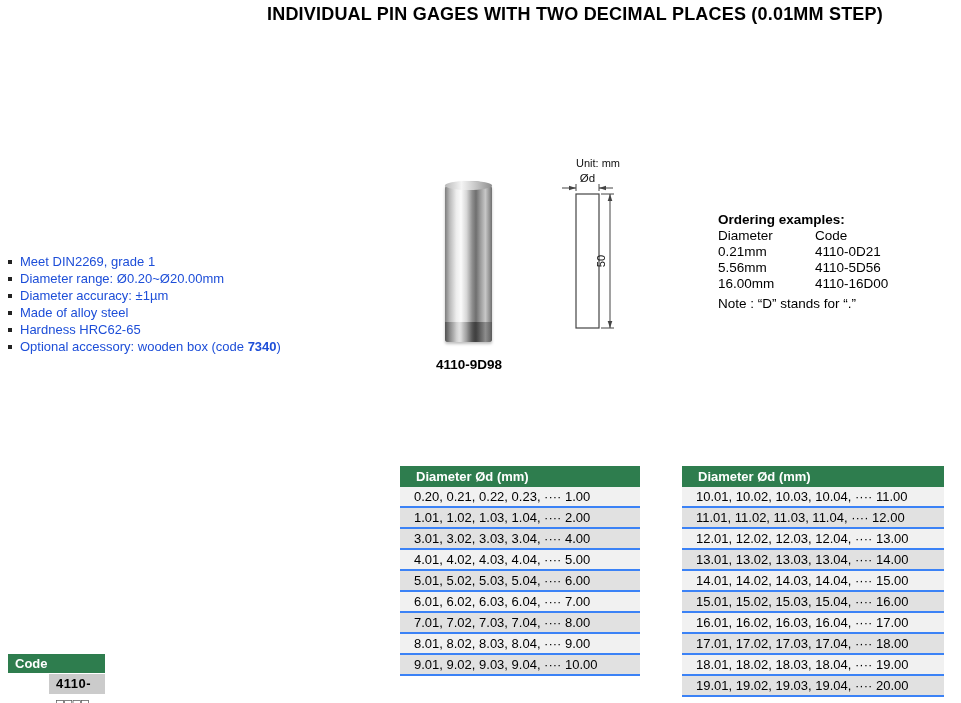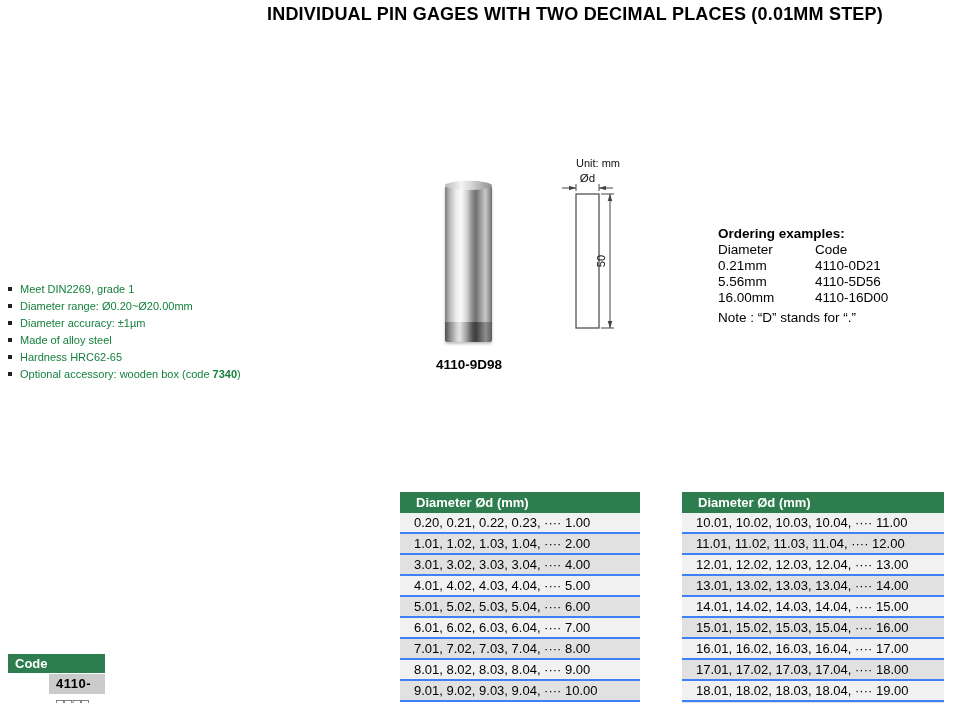--- a/index.html
+++ b/index.html
@@ -3,21 +3,21 @@
 <meta charset="utf-8">
 <style>
   * { box-sizing: border-box; }
   body { margin:0; background:#ffffff; font-family:"Liberation Sans", sans-serif; }
   .canvas { position:relative; width:961px; height:703px; background:#fff; overflow:hidden; }
 
   .title { position:absolute; left:195px; top:4px; width:760px; text-align:center;
            font-size:18px; font-weight:bold; color:#000; letter-spacing:0.2px; white-space:nowrap; }
 
   
-  .features { position:absolute; left:8px; top:280px; font-size:11px; color:#15803d; }
+  .features { position:absolute; left:8px; top:253px; font-size:13px; color:#1d4ed8; }
   .feature { display:flex; align-items:center; height:17px; white-space:nowrap; }
   .bullet { width:4px; height:4px; background:#222; margin-right:8px; flex:none; }
   .bold { font-weight:bold; }
 
   
   .pin { position:absolute; left:445px; top:181px; width:47px; height:161px;
          border-radius:23px 23px 3px 3px / 7px 7px 2px 2px;
          background:linear-gradient(90deg,#7d7d7d 0%,#b9b9b9 10%,#ededed 24%,#fafafa 34%,
             #d6d6d6 46%,#8e8e8e 58%,#6f6f6f 66%,#9e9e9e 76%,#c7c7c7 86%,#8b8b8b 96%,#6e6e6e 100%);
          box-shadow:0 2px 3px rgba(0,0,0,0.25); }
@@ -27,33 +27,33 @@
               background:linear-gradient(90deg,rgba(0,0,0,.35),rgba(0,0,0,.08) 30%,rgba(0,0,0,.45) 62%,rgba(0,0,0,.2));
               border-radius:0 0 3px 3px; }
   .pin-label { position:absolute; left:418px; top:357px; width:102px; text-align:center;
                font-weight:bold; font-size:13.5px; color:#000; }
 
   
   .drawing { position:absolute; left:558px; top:153px; }
   .drawing text { font-family:"Liberation Sans", sans-serif; fill:#111; }
 
   
-  .ordering { position:absolute; left:718px; top:226px; font-size:13.5px; color:#000; line-height:16px; }
+  .ordering { position:absolute; left:718px; top:212px; font-size:13.5px; color:#000; line-height:16px; }
   .ordering-heading { font-weight:bold; }
   .ord-grid { display:grid; grid-template-columns:97px auto; }
   .ord-note { margin-top:4px; }
 
   
   .code-block { position:absolute; left:8px; top:654px; width:97px; font-size:13px; }
   .code-header { background:var(--green); color:#fff; font-weight:bold; height:19px; line-height:19px; padding-left:7px; }
   .code-value  { background:#cbcbcb; color:#000; font-weight:bold; height:20px; line-height:20px; padding-left:7px; margin-top:1px; letter-spacing:0.5px;margin-left:41px; }
 
   
   :root { --green:#2e7d4e; --rowlight:#f1f1f1; --rowdark:#e1e1e1; }
-  .dtable { position:absolute; top:492px; font-size:13px; }
+  .dtable { position:absolute; top:466px; font-size:13px; }
   .dtable.left  { left:400px; width:240px; }
   .dtable.right { left:682px; width:262px; }
   .thead { background:var(--green); color:#fff; font-weight:bold; height:21px; line-height:21px; padding-left:16px; }
   .trow  { height:21px; line-height:20px; padding-left:14px; background:var(--rowlight);
            border-bottom:2px solid #3b82f6; color:#000; white-space:nowrap; }
   .trow.alt { background:var(--rowdark); }
 </style>
 </head>
 <body>
 

